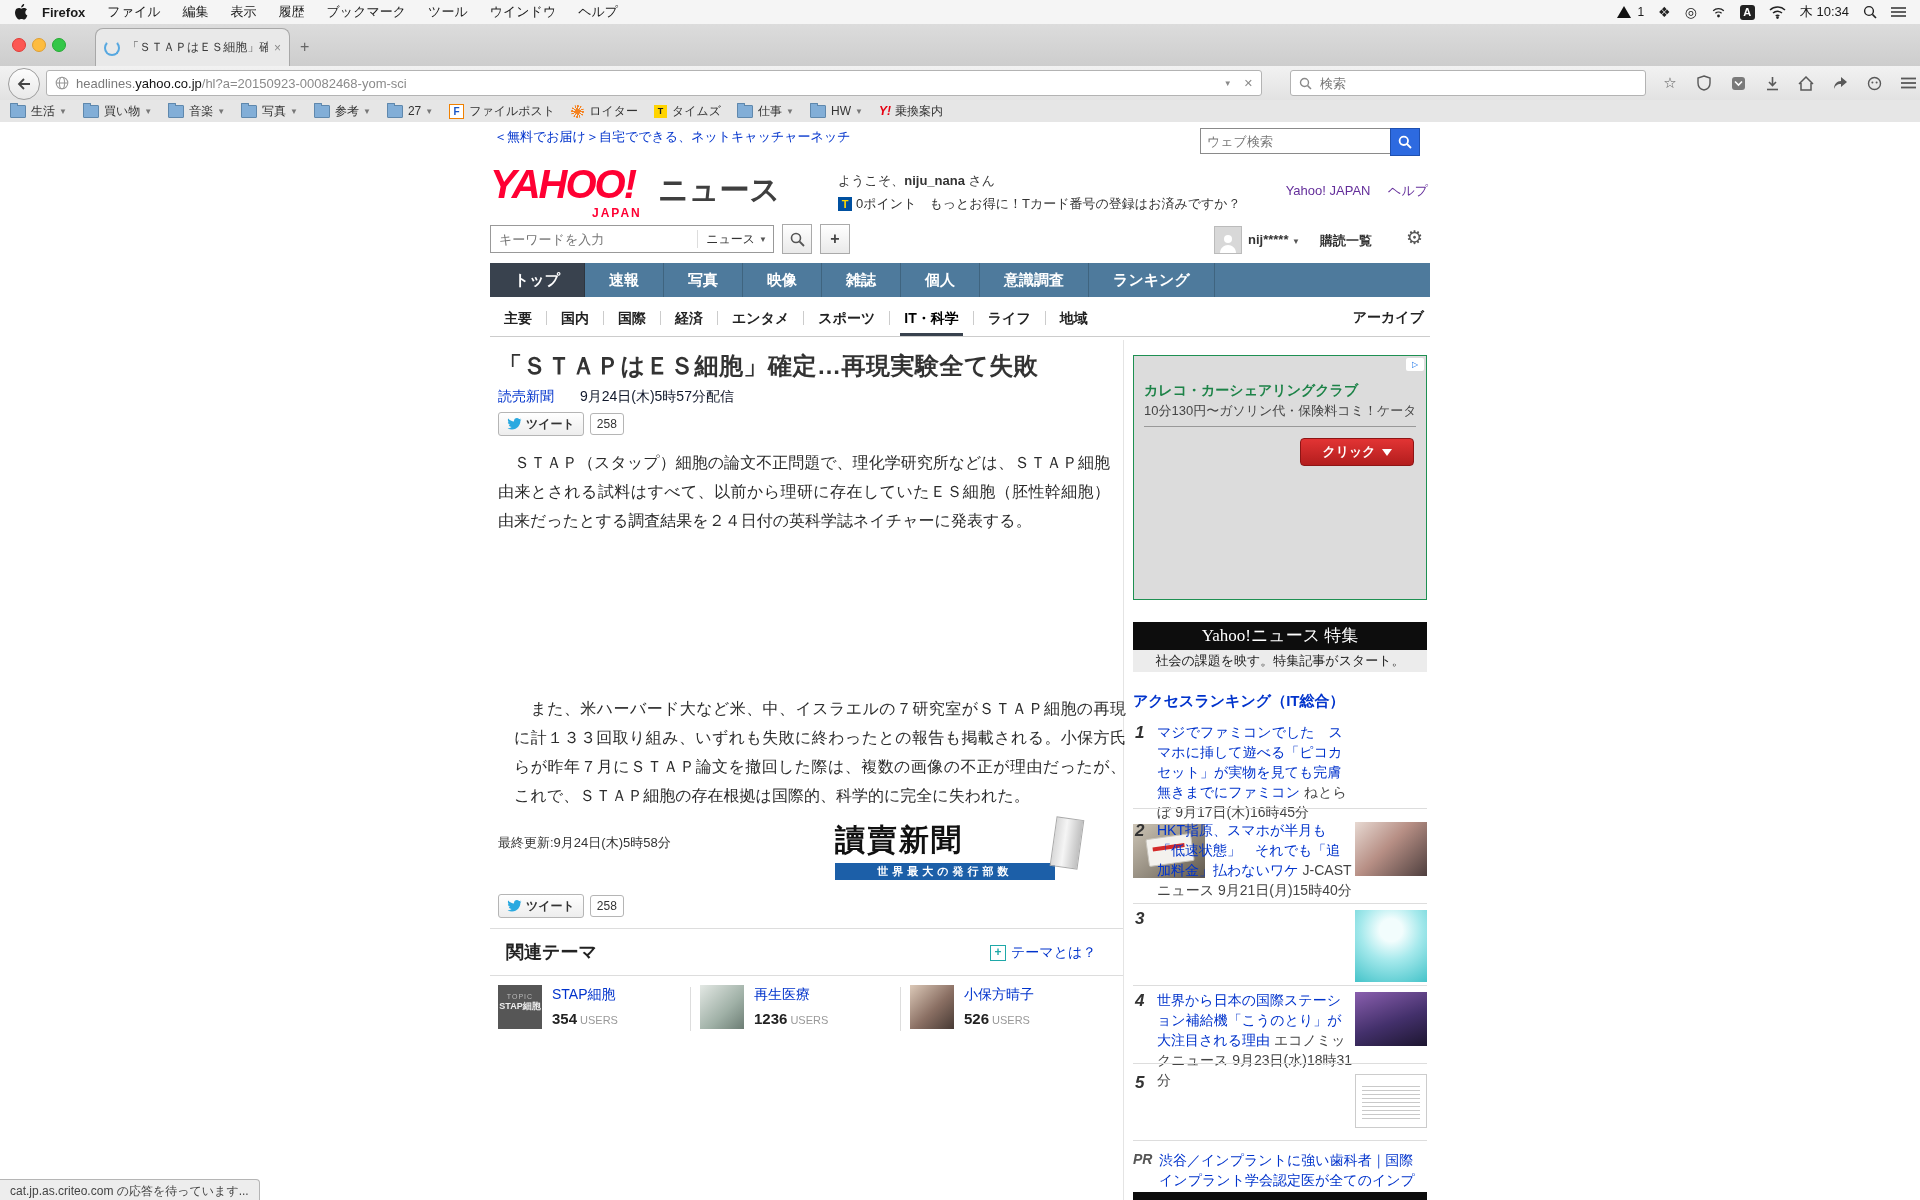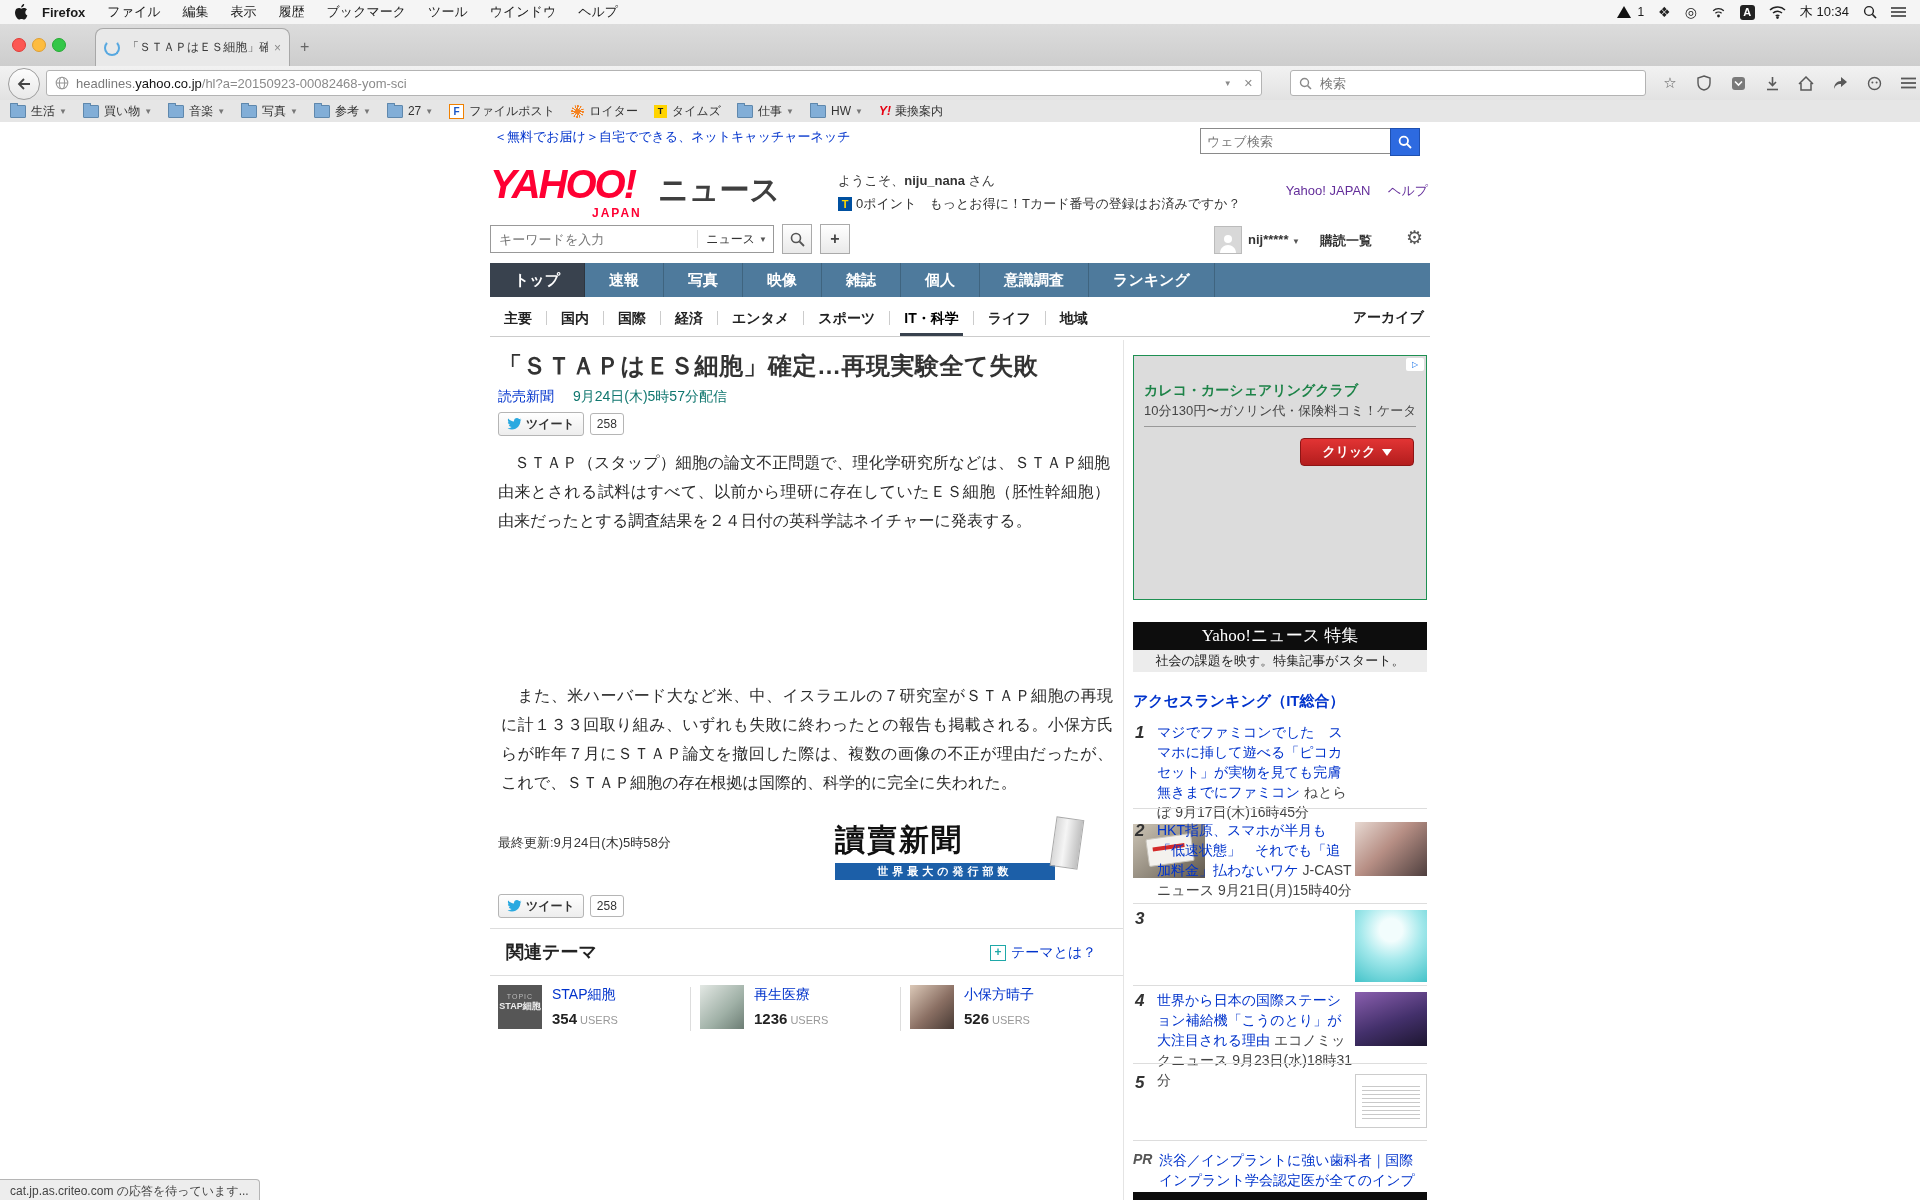--- a/index.html
+++ b/index.html
@@ -123,21 +123,21 @@
   .subsep{width:1px;height:14px;background:#ccc;}
   .subitem.active{color:#000;}
   .subitem.active::after{content:"";position:absolute;left:10px;right:10px;bottom:0;height:3px;background:#39424e;}
   #archive{margin-left:auto;font-size:14px;font-weight:bold;color:#222;padding-right:6px;}
 
   #vdivider{left:633px;top:218px;width:1px;height:860px;background:#e4e4e4;}
 
   
   #art-title{left:8px;top:228px;font-size:24px;font-weight:bold;color:#333;letter-spacing:0.5px;}
   #art-byline{left:8px;top:266px;font-size:14px;}
-  #art-byline .date{color:#0f766e;margin-left:15px;}
+  #art-byline .date{color:#0f172a;margin-left:22px;}
   .tweetrow{left:8px;display:flex;align-items:center;}
   .tweetbtn{display:flex;align-items:center;gap:4px;height:22px;padding:0 8px;border:1px solid #b5b5b5;
             border-radius:3px;background:linear-gradient(#fff,#ededed);font-size:12px;font-weight:bold;color:#333;}
   .tweetcount{height:20px;margin-left:6px;padding:0 6px;border:1px solid #b5b5b5;border-radius:3px;background:#fff;
               font-size:12px;color:#333;line-height:20px;position:relative;}
   #tweet1{top:290px;}
   #tweet2{top:772px;}
   .artp{left:8px;width:612px;font-size:16px;line-height:29px;color:#2b2b2b;text-align:justify;}
   #p1{top:326px;} #p2{top:441px;} #p3{top:556px;}
   #last-update{left:8px;top:712px;font-size:13px;color:#333;}
@@ -526,21 +526,21 @@
     <span class="tweetbtn">
       <svg width="15" height="12" viewBox="0 0 14 12">
             <path d="M13.8 1.4c-.5.2-1 .4-1.6.5.6-.4 1-.9 1.2-1.5-.5.3-1.1.6-1.8.7C11 .4 10.2 0 9.4 0 7.8 0 6.5 1.3 6.5 2.9c0 .2 0 .4.1.6C4.2 3.4 2.1 2.3.7.6.5 1 .4 1.5.4 2c0 1 .5 1.9 1.3 2.4-.5 0-.9-.1-1.3-.4v.1c0 1.4 1 2.6 2.3 2.8-.2.1-.5.1-.8.1-.2 0-.4 0-.6-.1.4 1.2 1.5 2 2.8 2-1 .8-2.3 1.3-3.7 1.3H0c1.3.8 2.9 1.3 4.5 1.3 5.4 0 8.4-4.5 8.4-8.4v-.4c.6-.4 1.1-.9.9-1.3z" fill="#2aa9e0"></path>
           </svg>
       <span>ツイート</span>
     </span>
     <span class="tweetcount">258</span>
   </div>
 
   <p class="abs artp" id="p1" style="margin:0;">　ＳＴＡＰ（スタップ）細胞の論文不正問題で、理化学研究所などは、ＳＴＡＰ細胞由来とされる試料はすべて、以前から理研に存在していたＥＳ細胞（胚性幹細胞）由来だったとする調査結果を２４日付の英科学誌ネイチャーに発表する。</p>
-  <p class="abs artp" id="p3" style="margin:3px;">　また、米ハーバード大など米、中、イスラエルの７研究室がＳＴＡＰ細胞の再現に計１３３回取り組み、いずれも失敗に終わったとの報告も掲載される。小保方氏らが昨年７月にＳＴＡＰ論文を撤回した際は、複数の画像の不正が理由だったが、これで、ＳＴＡＰ細胞の存在根拠は国際的、科学的に完全に失われた。</p>
+  <p class="abs artp" id="p3" style="margin:16px;">　また、米ハーバード大など米、中、イスラエルの７研究室がＳＴＡＰ細胞の再現に計１３３回取り組み、いずれも失敗に終わったとの報告も掲載される。小保方氏らが昨年７月にＳＴＡＰ論文を撤回した際は、複数の画像の不正が理由だったが、これで、ＳＴＡＰ細胞の存在根拠は国際的、科学的に完全に失われた。</p>
 
   <span class="abs" id="last-update">最終更新:9月24日(木)5時58分</span>
   <div class="abs" id="yomiuri">
     <div class="kanji">讀賣新聞</div>
     <div class="strip">世界最大の発行部数</div>
     <div class="roll"></div>
   </div>
 
   <div class="abs tweetrow" id="tweet2">
     <span class="tweetbtn">

